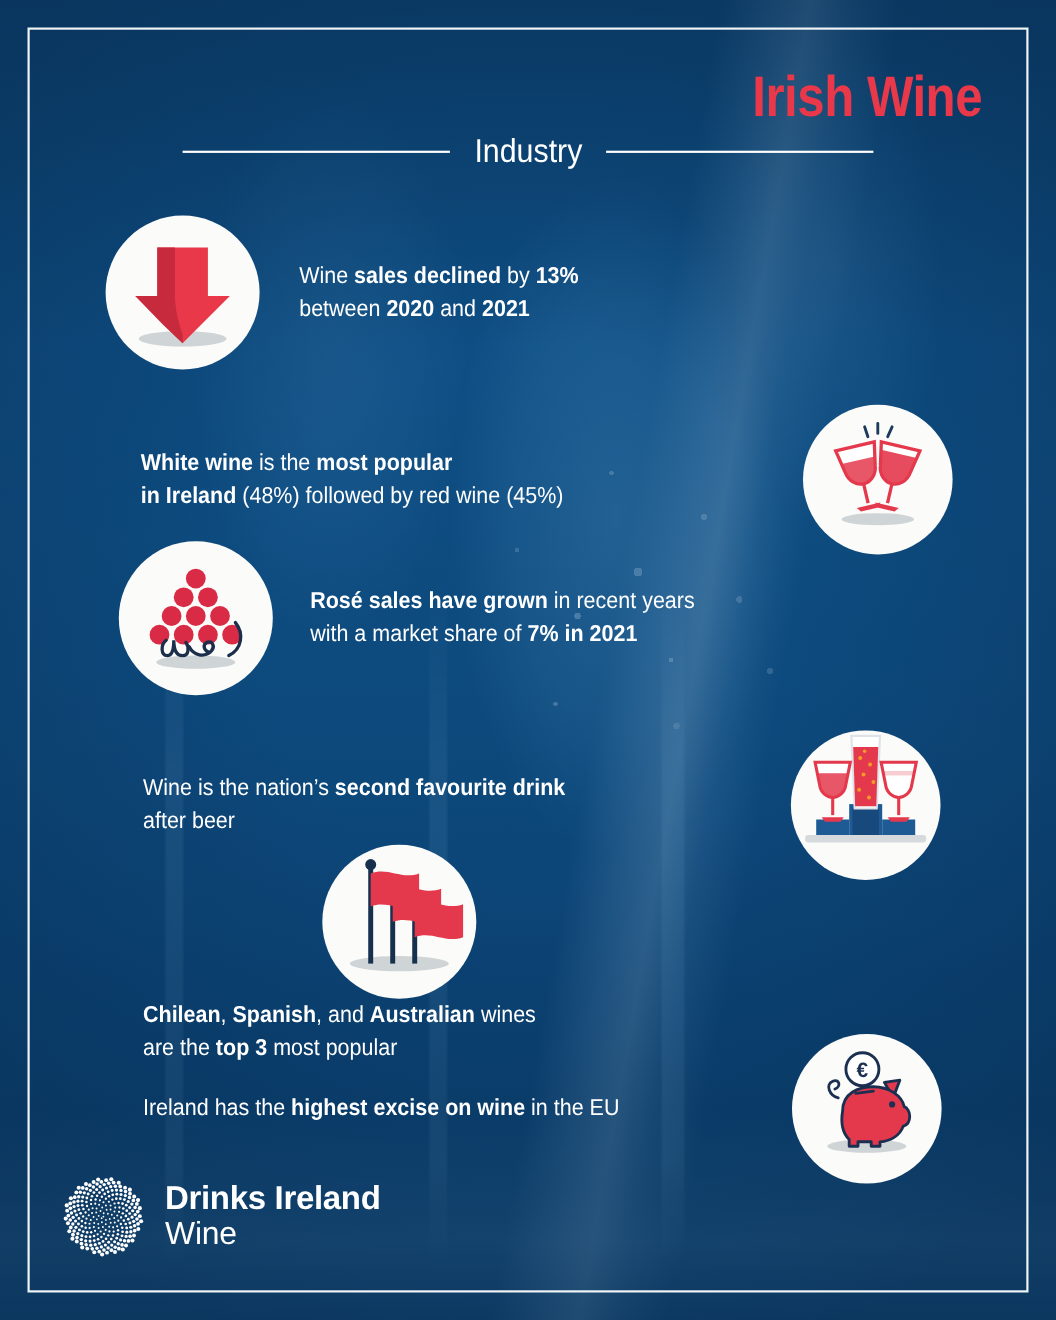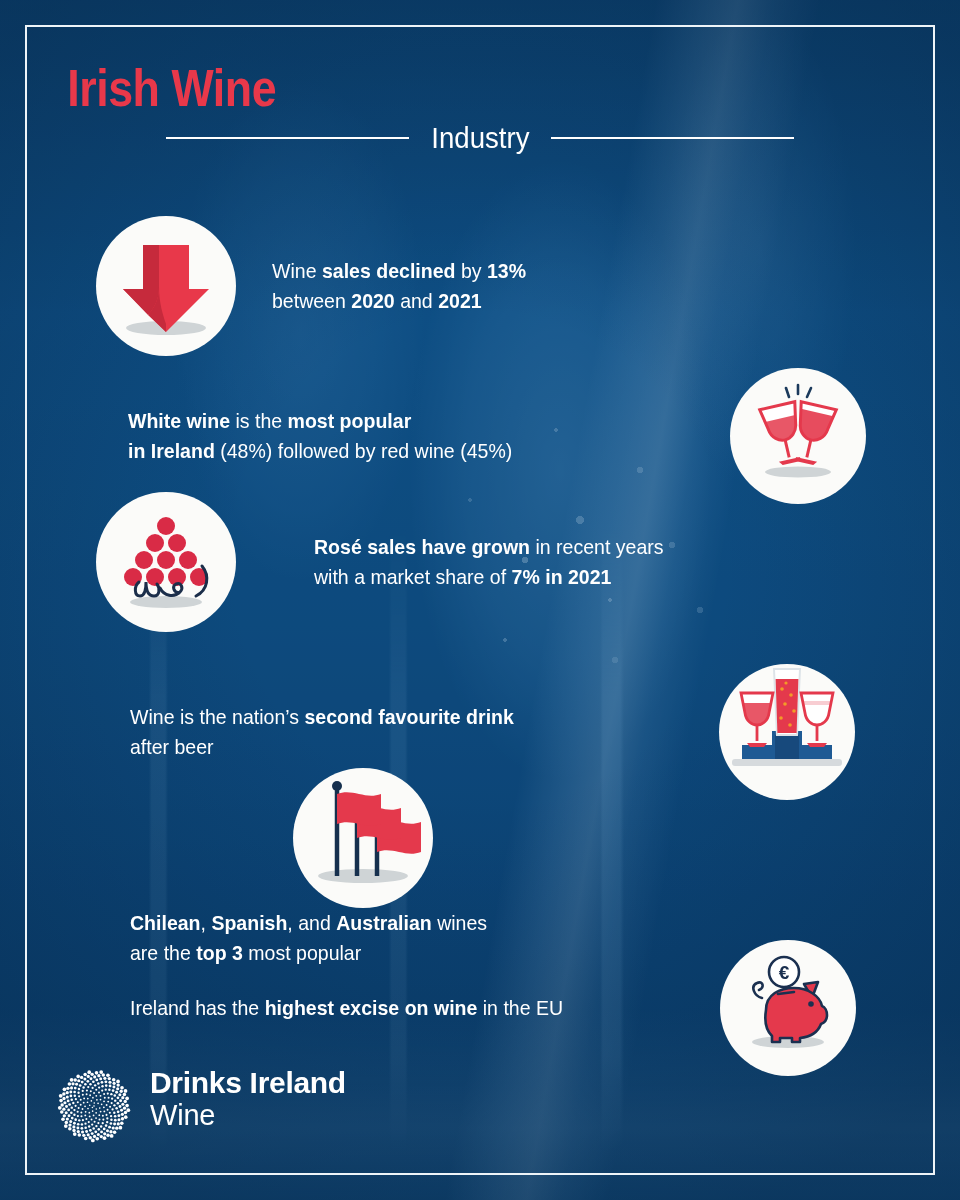--- a/index.html
+++ b/index.html
@@ -65,21 +65,21 @@
   }
   .bg-tint{background:rgba(13,70,120,.42);}
 
   
   .frame{
     position:absolute;left:25px;top:25px;right:25px;bottom:25px;
     border:2px solid #eef4f8;pointer-events:none;
   }
 
   
-  .header{position:absolute;left:0;right:0;top:62px;text-align:left;}
+  .header{position:absolute;left:0;right:0;top:62px;text-align:right;}
   .title{
     font-size:52px;line-height:1;font-weight:bold;color:#e8384a;
     letter-spacing:-0.5px;transform:scaleX(.86);transform-origin:center;
     margin:0;
   }
   .subrow{
     position:relative;margin-top:4px;height:40px;
     display:flex;align-items:center;justify-content:center;
   }
   .rule{height:2px;background:#ffffff;flex:0 0 auto;width:243px;}
@@ -98,46 +98,46 @@
   .fact .txt b{font-weight:bold;}
 
   .badge{
     border-radius:50%;background:#fbfbf9;
     display:flex;align-items:center;justify-content:center;
     position:relative;flex:0 0 auto;
   }
   .badge svg{display:block;overflow:visible;}
 
   
-  #row1{left:96px;top:216px;}
+  #row1{left:96px;top:196px;}
   #row1 .badge{width:140px;height:140px;}
   #row1 .txt{margin-left:36px;width:400px;}
 
   #row2{left:128px;top:368px;}
   #row2 .txt{width:520px;}
   #row2 .badge{width:136px;height:136px;margin-left:82px;}
 
-  #row3{left:96px;top:492px;gap:44px;}
+  #row3{left:108px;top:492px;}
   #row3 .badge{width:140px;height:140px;}
   #row3 .txt{margin-left:34px;width:480px;}
 
   #row4{left:130px;top:664px;justify-content:space-between;}
   #row4 .txt{width:545px;}
   #row4 .badge{width:136px;height:136px;margin-left:44px;}
 
   #row5{left:96px;top:768px;flex-direction:column;}
   #row5 .badge{width:140px;height:140px;}
   #row5 .txt{margin-left:34px;width:500px;}
 
   #row6{left:130px;top:940px;}
   #row6 .txt{width:560px;}
   #row6 .badge{width:136px;height:136px;margin-left:30px;}
 
   
-  .footer{position:absolute;left:56px;bottom:56px;display:flex;align-items:flex-start;}
+  .footer{position:absolute;left:56px;bottom:56px;display:flex;align-items:center;}
   .logo-mark{width:76px;height:76px;flex:0 0 auto;}
   .logo-text{margin-left:18px;color:#ffffff;line-height:1.02;}
   .logo-l1{font-size:30px;font-weight:bold;letter-spacing:-.3px;}
   .logo-l2{font-size:29px;font-weight:normal;letter-spacing:-.2px;margin-top:2px;}
 </style>
 </head>
 <body>
 
 <div class="poster">
 

